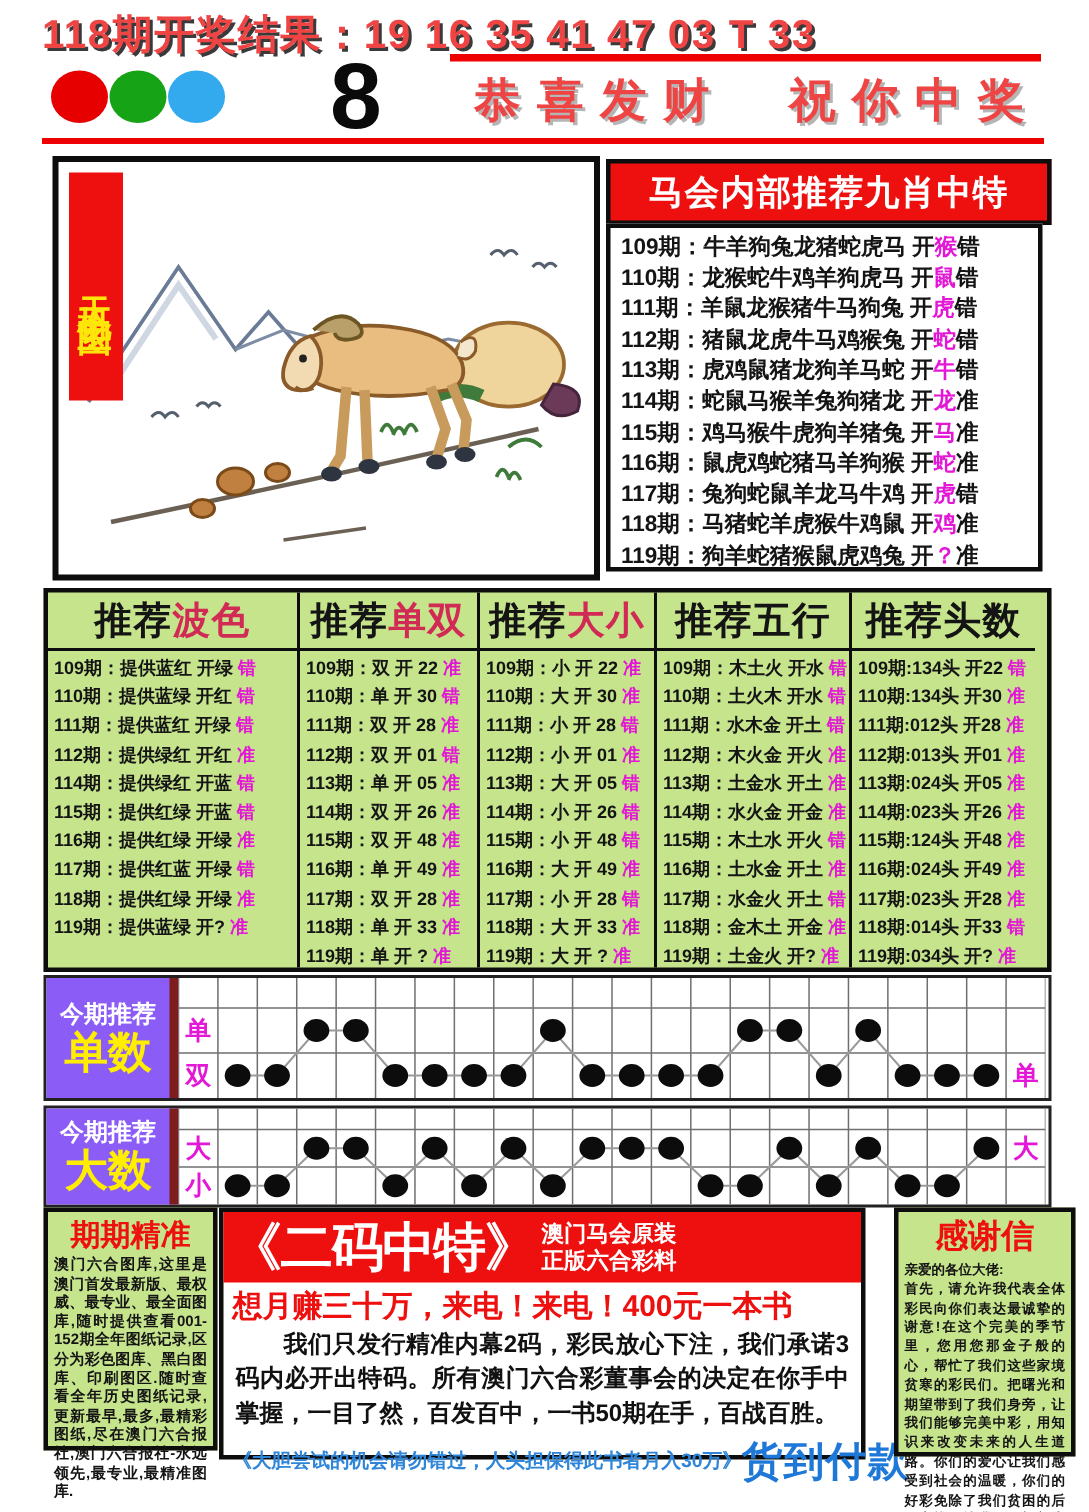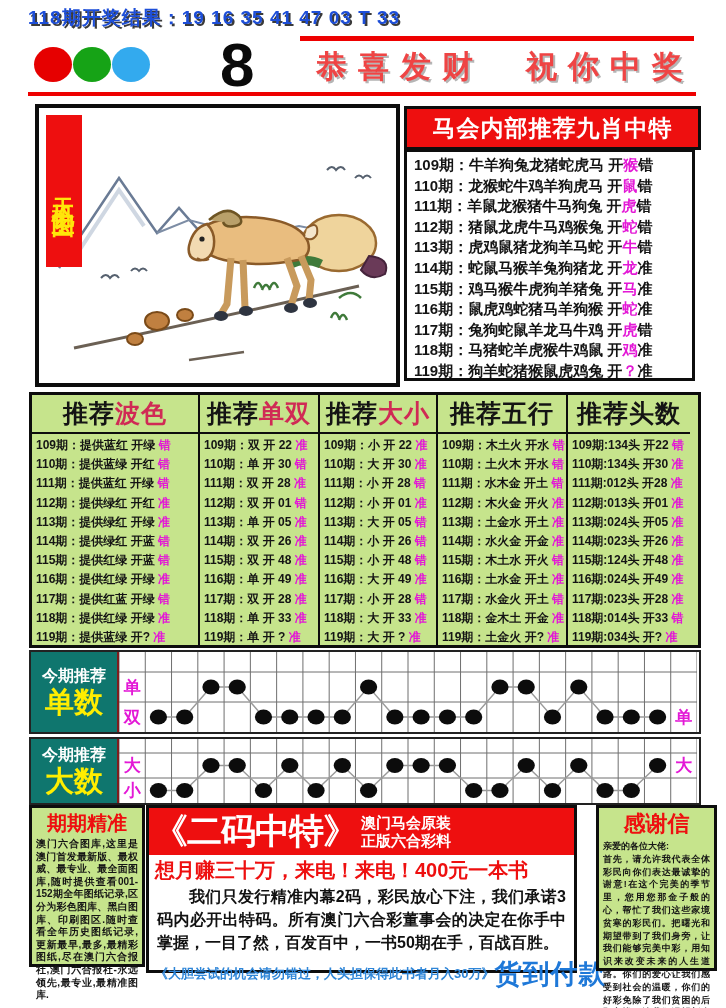--- a/index.html
+++ b/index.html
@@ -1,20 +1,20 @@
 <!DOCTYPE html>
 <html><head>
 <meta charset="utf-8">
 <style>
   html,body{margin:0;padding:0;background:#fff;}
   .page{position:relative;width:726px;height:1008px;background:#fff;overflow:hidden;
         font-family:"Liberation Sans","DejaVu Sans",sans-serif;}
   .abs{position:absolute;}
   
-  .top-title{left:28px;top:5px;font-size:19px;font-weight:800;color:#1d4ed8;
+  .top-title{left:28px;top:5px;font-size:27px;font-weight:800;color:#ef4444;
              text-shadow:2px 2px 0 #3a3a3a;letter-spacing:1px;white-space:nowrap;}
   .redline{background:#ee0000;}
   .balls{left:34px;top:47px;display:flex;}
   .ball{width:38px;height:35px;border-radius:50%;margin-right:1px;}
   .big-num{left:220px;top:34px;font-size:62px;font-weight:800;color:#0a0a0a;line-height:1;}
   .greeting{left:316px;top:46px;font-size:31px;font-weight:800;color:#ef4444;
             letter-spacing:11px;text-shadow:2px 2px 0 #b5b5b5;white-space:nowrap;}
   
   .tbox{left:35px;top:104px;width:357px;height:275px;background:#fff;border:4px solid #0d0d0d;}
   .ttag{position:absolute;left:7px;top:7px;width:36px;height:152px;background:#ee0f0f;
@@ -32,21 +32,21 @@
   .ptable{left:29px;top:392px;width:672px;height:256px;background:#c6e48c;border:3px solid #0d0d0d;
           box-sizing:border-box;display:flex;}
   .pcol{box-sizing:border-box;height:100%;}
   .pcol + .pcol{border-left:2px solid #0d0d0d;}
   .phead{height:37px;border-bottom:2px solid #0d0d0d;display:flex;align-items:center;justify-content:center;
          font-size:25px;font-weight:800;color:#141414;letter-spacing:1px;white-space:nowrap;}
   .prows{padding:2px 0 0 4px;}
   .prow{font-size:12px;font-weight:700;color:#141414;line-height:19.2px;white-space:nowrap;}
   
   .chart{left:29px;top:650px;width:672px;background:#fff;border:2px solid #222;box-sizing:border-box;display:flex;}
-  .bluebox{width:88px;background:#0f766e;border-right:2px solid #7f1d1d;box-sizing:border-box;
+  .bluebox{width:88px;background:#8b5cf6;border-right:6px solid #7f1d1d;box-sizing:border-box;
            display:flex;flex-direction:column;align-items:center;justify-content:center;}
   .bluebox .l1{color:#fff;font-size:16px;font-weight:800;}
   .bluebox .l2{color:#ffee00;font-size:29px;font-weight:800;line-height:1.1;}
   
   .gbox{background:#c6e48c;border:3px solid #0d0d0d;box-sizing:border-box;}
   .gtitle{text-align:center;color:#ee0f0f;font-weight:800;}
   .gtext{color:#151515;font-weight:700;padding:1px 4px;text-align:justify;}
   .cbox{left:146px;top:805px;width:431px;height:168px;border:3px solid #0d0d0d;box-sizing:border-box;background:#fff;}
   .cband{height:47px;background:#ee0f0f;display:flex;align-items:center;}
   .cband .btitle{color:#fff;font-size:35px;font-weight:800;white-space:nowrap;padding-left:4px;letter-spacing:-1px;}
@@ -141,21 +141,20 @@
       <div class="pcol" style="width: 166px;">
         <div class="phead">
           <span>推荐</span>
           <span style="color:#d02a55">波色</span>
         </div>
         <div class="prows">
           <div class="prow">109期：提供蓝红 开绿 <span class="mg">错</span></div>
           <div class="prow">110期：提供蓝绿 开红 <span class="mg">错</span></div>
           <div class="prow">111期：提供蓝红 开绿 <span class="mg">错</span></div>
           <div class="prow">112期：提供绿红 开红 <span class="mg">准</span></div>
-          <div class="prow">113期：提供绿红 开绿 <span class="mg">准</span></div>
           <div class="prow">114期：提供绿红 开蓝 <span class="mg">错</span></div>
           <div class="prow">115期：提供红绿 开蓝 <span class="mg">错</span></div>
           <div class="prow">116期：提供红绿 开绿 <span class="mg">准</span></div>
           <div class="prow">117期：提供红蓝 开绿 <span class="mg">错</span></div>
           <div class="prow">118期：提供红绿 开绿 <span class="mg">准</span></div>
           <div class="prow">119期：提供蓝绿 开? <span class="mg">准</span></div>
         </div>
       </div>
       <div class="pcol" style="width: 120px;">
         <div class="phead">

